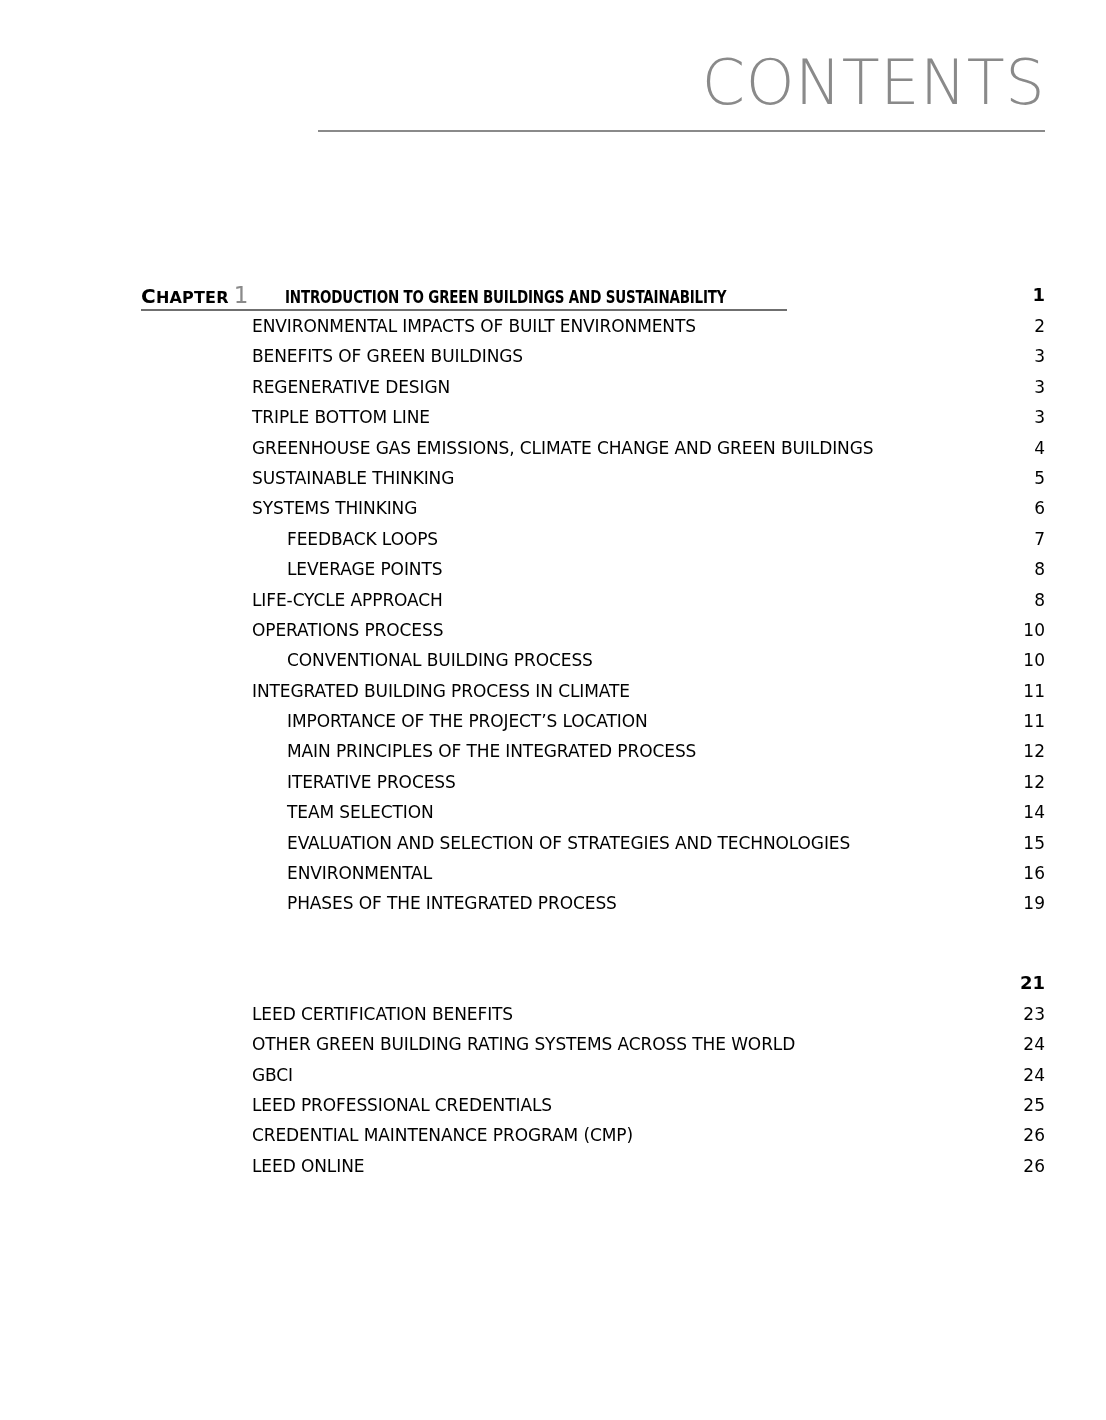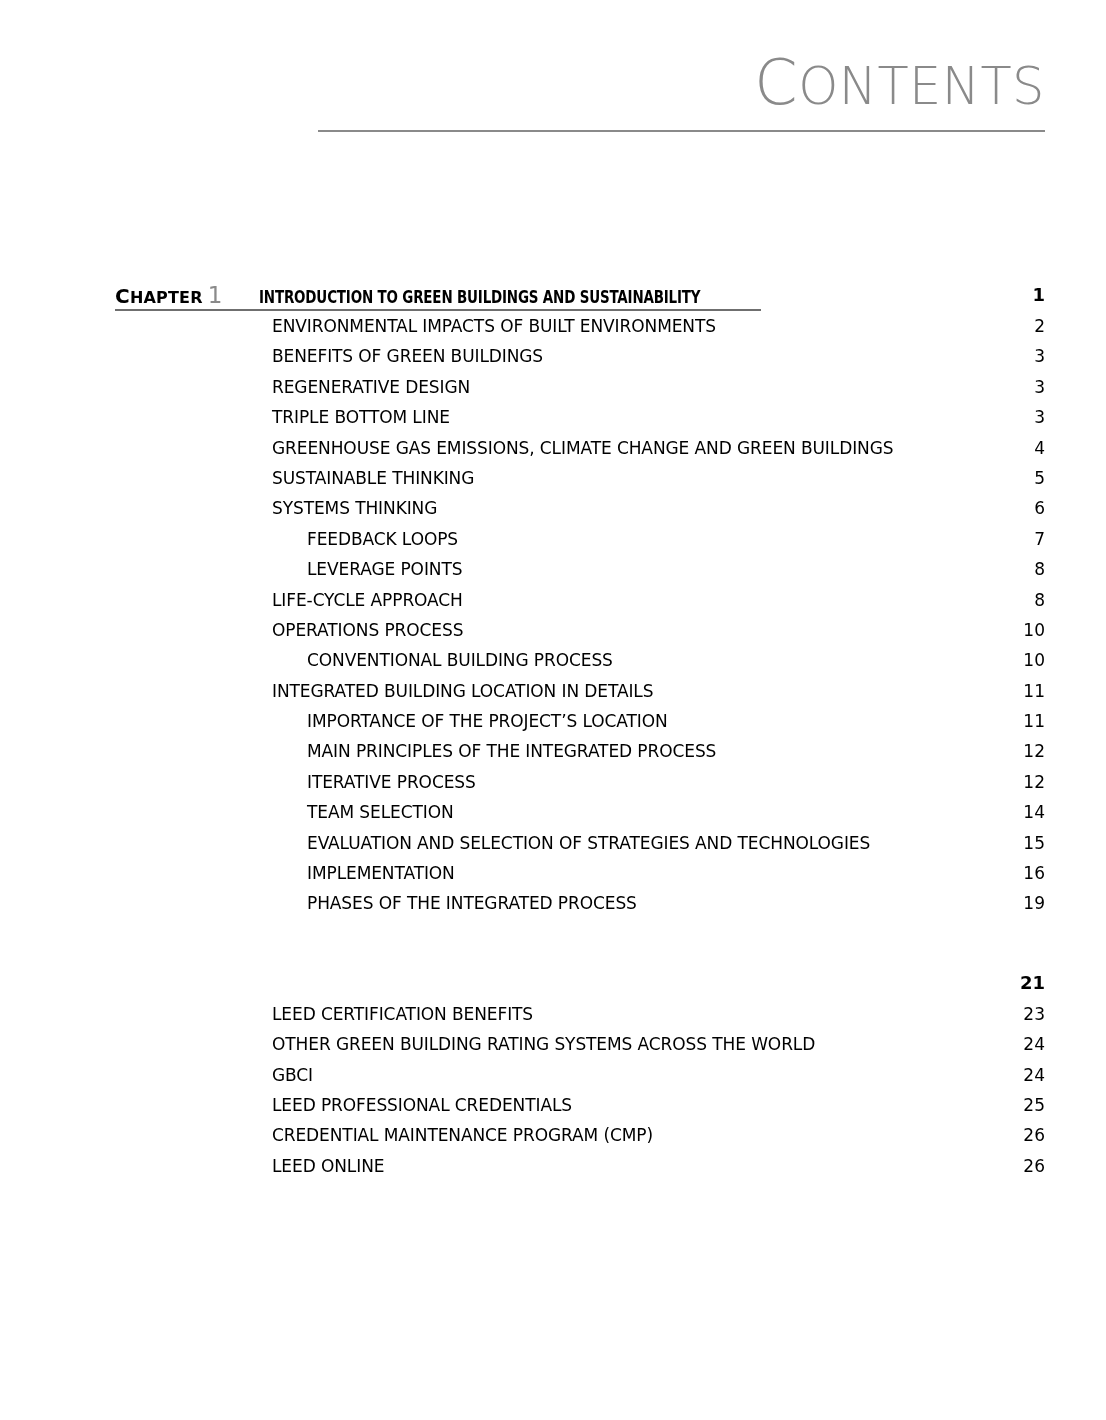--- a/index.html
+++ b/index.html
@@ -31,21 +31,21 @@
     font-weight: 300;
     color: #8a8a8a;
     line-height: 1;
     letter-spacing: 0.5px;
     white-space: nowrap;
   }
   .page-title .cap-first {
     font-size: 62px;
   }
   .page-title .cap-rest {
-    font-size: 51px;
+    font-size: 62px;
   }
   .title-rule {
     position: absolute;
     left: 318px;
     top: 130px;
     width: 727px;
     height: 2px;
     background: #8a8a8a;
   }
 
@@ -70,20 +70,21 @@
     height: 30px;
     padding-left: 115px;
     box-sizing: border-box;
   }
   .chapter-underlined {
     display: inline-block;
     border-bottom: 2px solid #6f6f6f;
     line-height: 22px;
     white-space: nowrap;
     vertical-align: top;
+    margin-left: 26px;
   }
   .chapter-word {
     font-family: "DejaVu Sans", sans-serif;
     font-weight: bold;
     font-size: 16px;
     letter-spacing: 0.2px;
   }
   .chapter-word .cap {
     font-size: 20px;
   }
@@ -115,21 +116,20 @@
     font-weight: bold;
     font-size: 18px;
     line-height: 22px;
   }
 
   
   .entry-row {
     position: relative;
     height: 30.4px;
     box-sizing: border-box;
-    margin-left: 20px;
   }
   .entry-label {
     position: absolute;
     top: 0;
     font-family: "DejaVu Sans", sans-serif;
     font-weight: normal;
     font-size: 17px;
     line-height: 24px;
     letter-spacing: -0.1px;
     white-space: nowrap;
@@ -201,21 +201,21 @@
       </div>
       <div class="entry-row level-1">
         <span class="entry-label">OPERATIONS PROCESS</span>
         <span class="entry-page">10</span>
       </div>
       <div class="entry-row level-2">
         <span class="entry-label">CONVENTIONAL BUILDING PROCESS</span>
         <span class="entry-page">10</span>
       </div>
       <div class="entry-row level-1">
-        <span class="entry-label">INTEGRATED BUILDING LOCATION IN DETAILS</span>
+        <span class="entry-label">INTEGRATED BUILDING PROCESS IN CLIMATE</span>
         <span class="entry-page">11</span>
       </div>
       <div class="entry-row level-2">
         <span class="entry-label">IMPORTANCE OF THE PROJECT’S LOCATION</span>
         <span class="entry-page">11</span>
       </div>
       <div class="entry-row level-2">
         <span class="entry-label">MAIN PRINCIPLES OF THE INTEGRATED PROCESS</span>
         <span class="entry-page">12</span>
       </div>
@@ -225,21 +225,21 @@
       </div>
       <div class="entry-row level-2">
         <span class="entry-label">TEAM SELECTION</span>
         <span class="entry-page">14</span>
       </div>
       <div class="entry-row level-2">
         <span class="entry-label">EVALUATION AND SELECTION OF STRATEGIES AND TECHNOLOGIES</span>
         <span class="entry-page">15</span>
       </div>
       <div class="entry-row level-2">
-        <span class="entry-label">IMPLEMENTATION</span>
+        <span class="entry-label">ENVIRONMENTAL</span>
         <span class="entry-page">16</span>
       </div>
       <div class="entry-row level-2">
         <span class="entry-label">PHASES OF THE INTEGRATED PROCESS</span>
         <span class="entry-page">19</span>
       </div>
     </div>
     <div class="chapter-gap"></div>
     <div class="chapter-block">
       <div class="chapter-row"><span class="chapter-page">21</span></div>

